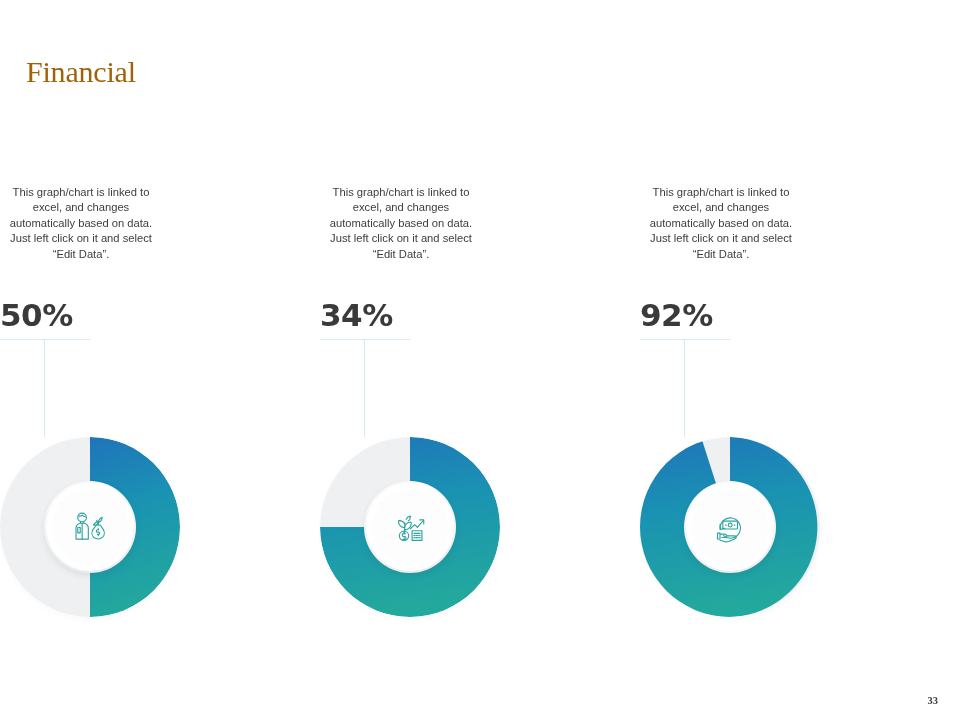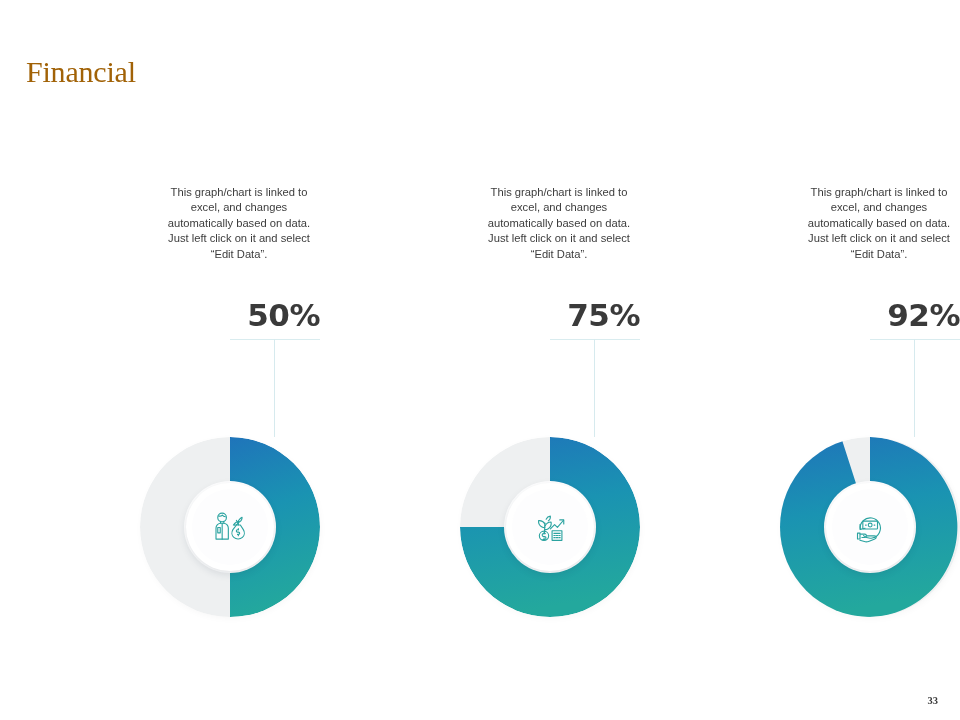--- a/index.html
+++ b/index.html
@@ -37,21 +37,21 @@
     top: 185px;
     width: 960px;
     display: flex;
     justify-content: flex-start;
   }
 
   .column {
     width: 320px;
     display: flex;
     flex-direction: column;
-    align-items: flex-end;
+    align-items: flex-start;
   }
 
   .desc {
     width: 162px;
     font-size: 11.2px;
     line-height: 15.4px;
     color: #3c3c3c;
     text-align: center;
     font-family: "Liberation Sans", sans-serif;
   }
@@ -200,21 +200,21 @@
             <path d="M31.8 21.6 h4.6 l3.6 5.6 c1.9 3 1.5 7.1-1.1 9.3 -1.4 1.2-3.2 1.9-5 1.9 h-.3 c-1.8 0-3.6-.7-5-1.9 -2.6-2.2-3.0-6.3-1.1-9.3 z"></path>
             <path d="M34.1 27.3 h-1.1 c-.8 0-1.4 .6-1.4 1.4 0 .8 .6 1.4 1.4 1.4 h1.2 c.8 0 1.4 .6 1.4 1.4 0 .8-.6 1.4-1.4 1.4 h-1.2"></path>
             <path d="M34 25.9 v1.4 M34 33.1 v1.4"></path>
           </svg>
         </div>
       </div>
     </div>
 
     <div class="column">
       <div class="desc">This graph/chart is linked to excel, and changes automatically based on data. Just left click on it and select “Edit Data”.</div>
-      <div class="pct">75%</div>
+      <div class="pct">34%</div>
       <div class="connector">
         <div class="hline"></div>
         <div class="vline"></div>
       </div>
       <div class="donut-wrap">
         <div class="donut-shadow"></div>
         <svg class="donut-ring" viewBox="0 0 180 180">
           <defs>
             <linearGradient id="grad2" x1="0" y1="0" x2="0.18" y2="1">
               <stop offset="0%" stop-color="#1f74ba"></stop>

